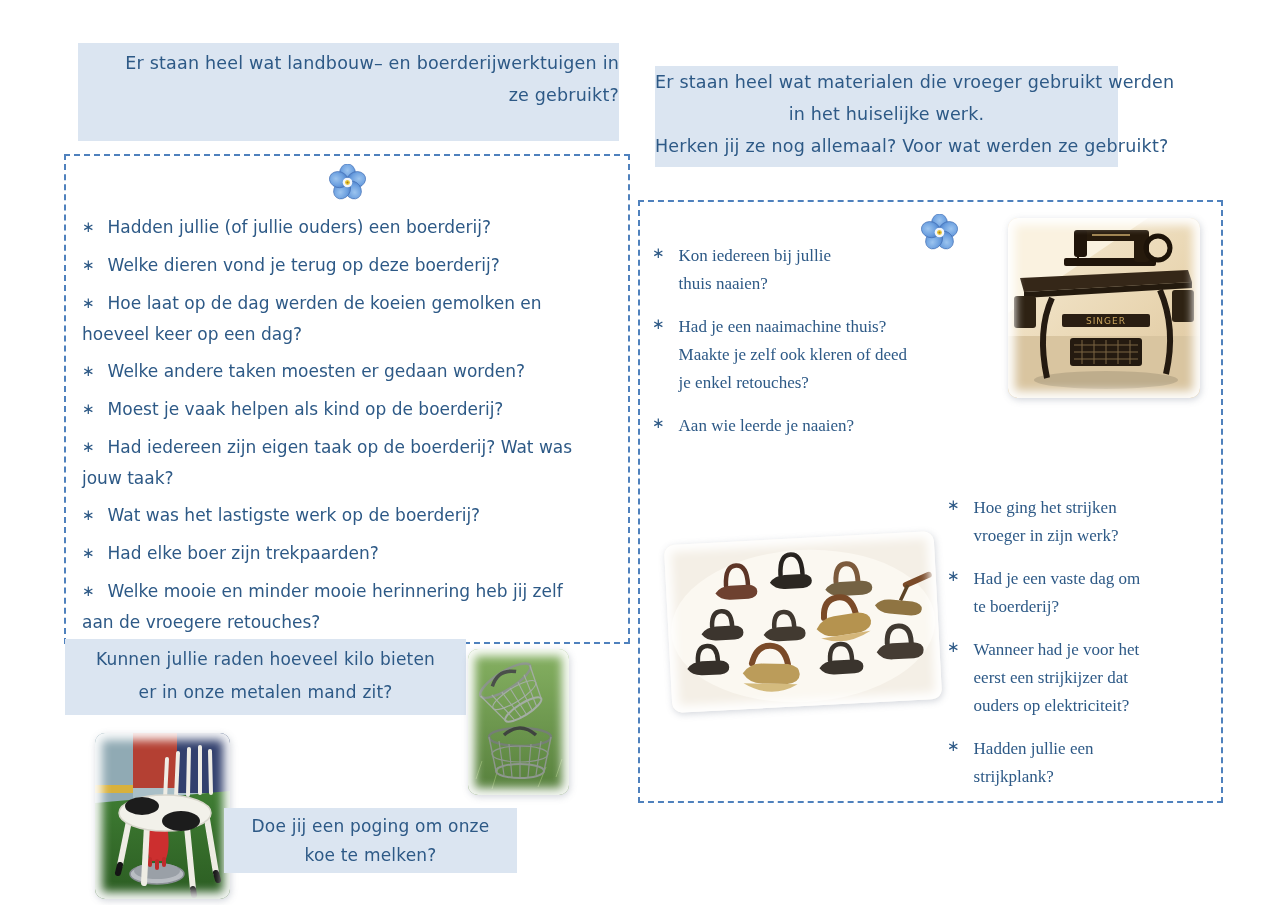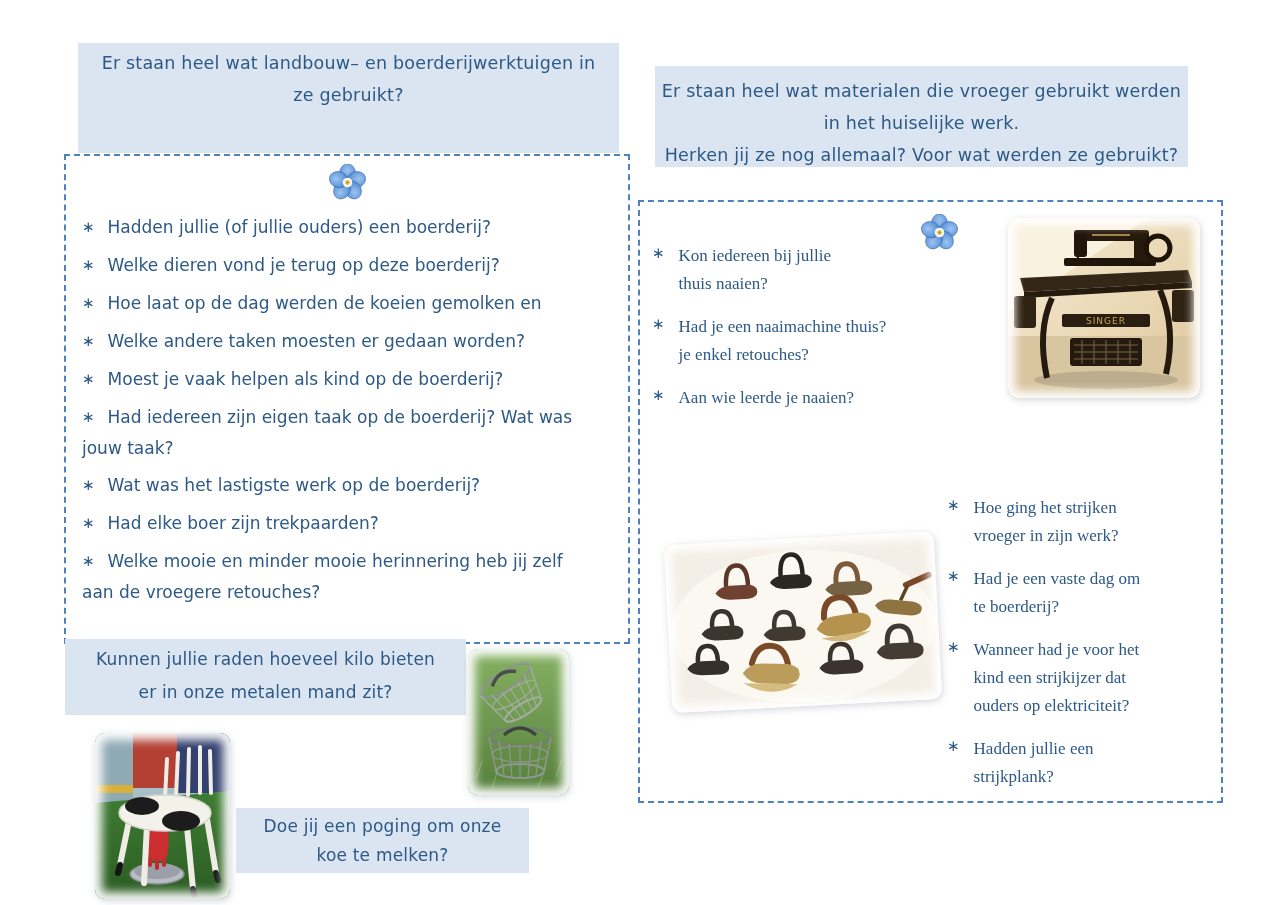--- a/index.html
+++ b/index.html
@@ -71,44 +71,45 @@
         </g>
       <circle cx="20" cy="20" r="5.2" fill="#f3f6fb"></circle>
       <circle cx="20" cy="20" r="2.7" fill="#e9c73b"></circle>
       <circle cx="20" cy="20" r="1.1" fill="#a97b12"></circle>
     </g>
   </defs>
 </svg>
 
 <div class="page">
 
-  <div class="bluebox" style="left:78px;top:43px;width:541px;height:110px;padding-top:4px;">
+  <div class="bluebox" style="left:78px;top:43px;width:541px;height:98px;padding-top:4px;text-align:right;">
     <div class="bl">Er staan heel wat landbouw– en boerderijwerktuigen in</div>
     <div class="bl">ze gebruikt?</div>
   </div>
 
-  <div class="bluebox" style="left:655px;top:66px;width:533px;height:101px;padding-top:9px;">
+  <div class="bluebox" style="left:655px;top:66px;width:463px;height:101px;padding-top:0;">
     <div class="bl">Er staan heel wat materialen die vroeger gebruikt werden</div>
     <div class="bl">in het huiselijke werk.</div>
     <div class="bl">Herken jij ze nog allemaal? Voor wat werden ze gebruikt?</div>
   </div>
 
   <div class="dashed" style="left:64px;top:154px;width:566px;height:490px;">
     <svg class="flower" style="margin:8px auto 0 auto" width="37" height="37" viewBox="0 0 40 40">
         <use href="#flowerdef"></use>
       </svg>
     <div class="farm-list">
       <div class="fq">
         <div class="ln"><span class="bullet">∗</span><span>Hadden jullie (of jullie ouders) een boerderij?</span></div>
       </div>
       <div class="fq">
         <div class="ln"><span class="bullet">∗</span><span>Welke dieren vond je terug op deze boerderij?</span></div>
       </div>
       <div class="fq">
         <div class="ln"><span class="bullet">∗</span><span>Hoe laat op de dag werden de koeien gemolken en</span></div>
+        <div class="ln">hoeveel keer op een dag?</div>
       </div>
       <div class="fq">
         <div class="ln"><span class="bullet">∗</span><span>Welke andere taken moesten er gedaan worden?</span></div>
       </div>
       <div class="fq">
         <div class="ln"><span class="bullet">∗</span><span>Moest je vaak helpen als kind op de boerderij?</span></div>
       </div>
       <div class="fq">
         <div class="ln"><span class="bullet">∗</span><span>Had iedereen zijn eigen taak op de boerderij? Wat was</span></div>
         <div class="ln">jouw taak?</div>
@@ -137,20 +138,21 @@
         <span class="bullet">∗</span>
         <div>
           <div class="ln">Kon iedereen bij jullie</div>
           <div class="ln">thuis naaien?</div>
         </div>
       </div>
       <div class="rq">
         <span class="bullet">∗</span>
         <div>
           <div class="ln">Had je een naaimachine thuis?</div>
+          <div class="ln">Maakte je zelf ook kleren of deed</div>
           <div class="ln">je enkel retouches?</div>
         </div>
       </div>
       <div class="rq">
         <span class="bullet">∗</span>
         <div>
           <div class="ln">Aan wie leerde je naaien?</div>
         </div>
       </div>
     </div>
@@ -271,21 +273,21 @@
         <span class="bullet">∗</span>
         <div>
           <div class="ln">Had je een vaste dag om</div>
           <div class="ln">te boerderij?</div>
         </div>
       </div>
       <div class="rq">
         <span class="bullet">∗</span>
         <div>
           <div class="ln">Wanneer had je voor het</div>
-          <div class="ln">kind een strijkijzer dat</div>
+          <div class="ln">eerst een strijkijzer dat</div>
           <div class="ln">ouders op elektriciteit?</div>
         </div>
       </div>
       <div class="rq">
         <span class="bullet">∗</span>
         <div>
           <div class="ln">Hadden jullie een</div>
           <div class="ln">strijkplank?</div>
         </div>
       </div>
@@ -387,18 +389,18 @@
         <line x1="98" y1="156" x2="99" y2="162"></line>
         <line x1="121" y1="140" x2="123" y2="147"></line>
       </g>
 
       <ellipse cx="70" cy="80" rx="46" ry="18" fill="#f2f1ea" stroke="#d8d6cc" stroke-width="1.5"></ellipse>
       <ellipse cx="47" cy="73" rx="17" ry="9" fill="#1c1c1c"></ellipse>
       <ellipse cx="86" cy="88" rx="19" ry="10" fill="#1c1c1c"></ellipse>
     </svg>
   </div>
 
-  <div class="bluebox" style="left:236px;top:808px;width:293px;height:65px;padding-top:4px;font-size:17px;">
+  <div class="bluebox" style="left:224px;top:808px;width:293px;height:65px;padding-top:4px;font-size:17px;">
     <div class="bl" style="line-height:29px">Doe jij een poging om onze</div>
     <div class="bl" style="line-height:29px">koe te melken?</div>
   </div>
 
 </div>
 
 </body></html>

